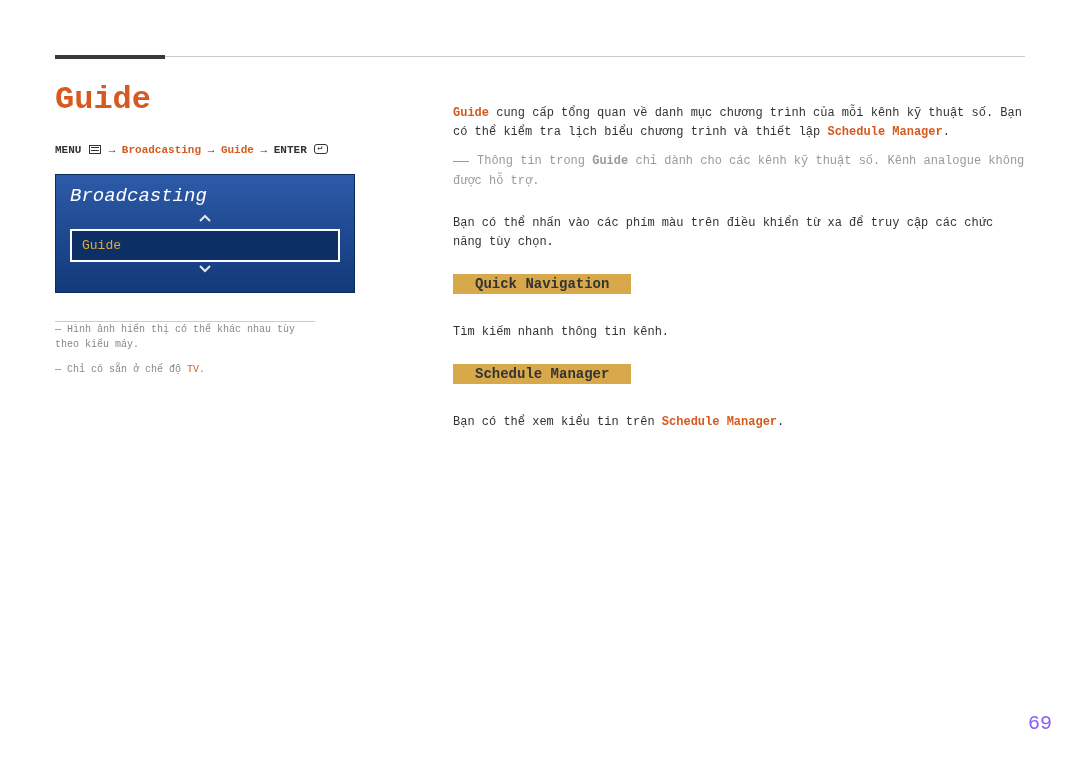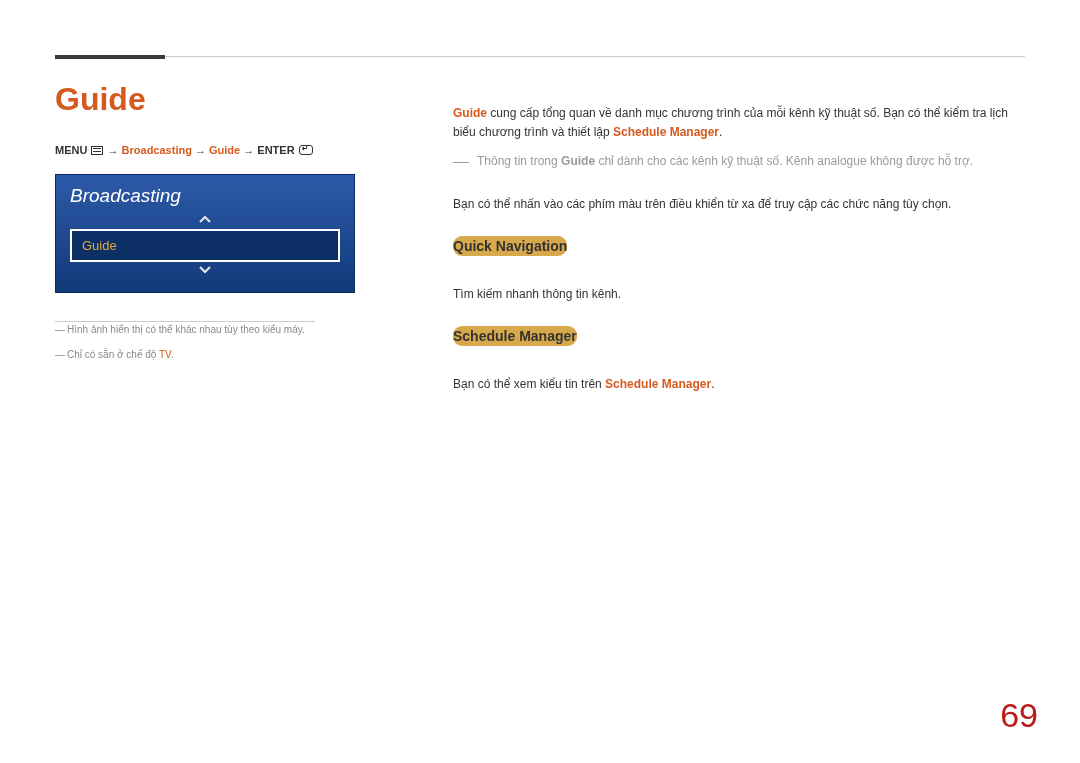--- a/index.html
+++ b/index.html
@@ -2,20 +2,21 @@
 <html><head>
 <meta charset="utf-8">
 <style>
   * { box-sizing: border-box; margin: 0; padding: 0; }
   html, body { width: 1080px; height: 763px; background: #ffffff; font-family: Arial, Helvetica, sans-serif; color: #333; }
   .page {
     position: relative;
     width: 1080px;
     height: 763px;
     padding: 55px 55px 30px 55px;
+    font-family: Liberation Mono, monospace;
   }
   .top-rule-dark {
     height: 4px;
     width: 110px;
     background: #3a3a3a;
   }
   .top-rule-light {
     border: none;
     border-top: 1px solid #cccccc;
     margin-top: -2px;
@@ -149,31 +150,30 @@
     position: absolute;
     left: 0; right: 4px; top: 50%;
     border-top: 1px solid #9a9a9a;
   }
   .section-label {
     display: inline-block;
     background: #d8a94a;
     color: #333333;
     font-size: 14px;
     font-weight: 700;
-    padding: 2px 0;
+    padding: 2px 22px;
     margin-top: 12px;
     margin-bottom: 6px;
-    border-radius: 9px;
   }
   .page-number {
     position: absolute;
-    right: 42px;
+    right: 28px;
     bottom: 28px;
-    font-size: 34px;
-    color: #b91c1c;
+    font-size: 20px;
+    color: #8b5cf6;
     font-weight: 400;
   }
 </style>
 </head>
 <body>
 
 <div class="page">
 
   <div class="top-rule-wrap">
     <div class="top-rule-dark"></div>

